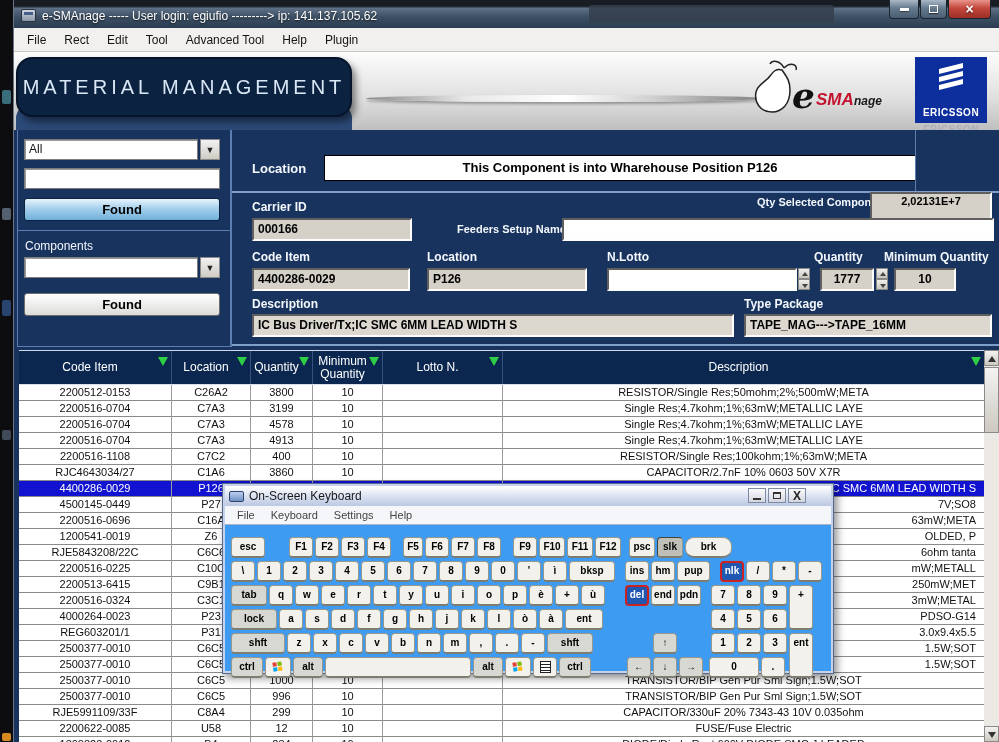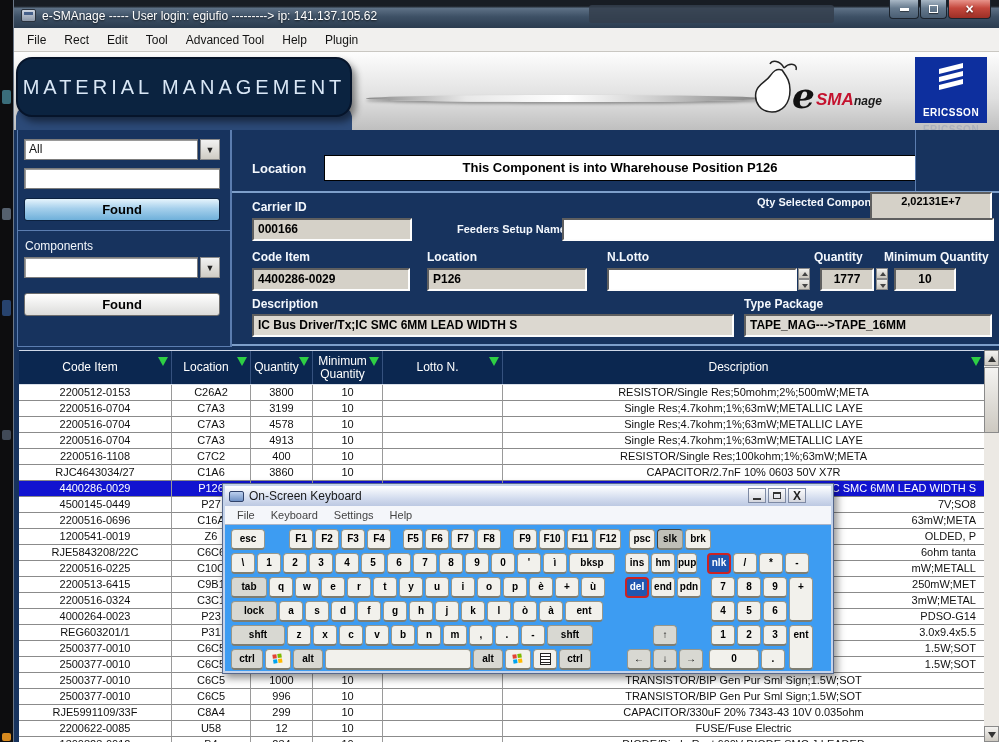--- a/index.html
+++ b/index.html
@@ -150,21 +150,21 @@
   .osk-title-text { font-size:12px; color:#1a1a1a; }
   .osk-btns { position:absolute; right:25px; top:2px; display:flex; }
   .obtn { width:18px; height:15px; margin-left:2px; border:1px solid #7e8aa4;
     background:linear-gradient(#fbfbfd,#d4d6de); display:flex; align-items:center; justify-content:center; }
   .og-min { width:8px; height:2px; background:#333; margin-top:6px; }
   .og-max { width:8px; height:7px; border:1px solid #333; border-top-width:2px; }
   .og-close { color:#222; font-weight:bold; font-size:12px; line-height:1; }
   .osk-menu { position:absolute; left:2px; right:2px; top:22px; height:19px; background:#f4f6fa;
     border-bottom:1px solid #aab4c8; display:flex; align-items:center; padding-left:4px; }
   .oskmenu-item { font-size:11px; color:#444; padding:2px 8px; }
-  .kb { position:absolute; left:2px; right:2px; top:41px; bottom:2px; background:#3d9cf2; padding:4px 0 0 6px; }
+  .kb { position:absolute; left:2px; right:2px; top:41px; bottom:2px; background:#3d9cf2; padding:12px 0 0 6px; }
   .krow { display:flex; height:21px; margin-bottom:3px; position:relative; }
   .key { height:21px; margin-right:2px; background:#f2f1ec; border:1px solid #97978b;
     border-bottom:2px solid #7d7d72; border-radius:4px; color:#000; font-size:10px; font-weight:bold;
     text-align:center; line-height:18px; position:relative; z-index:1; overflow:hidden; }
   .key.m { background:#d8d8d2; }
   .key.p { background:#bfbfb7; border-style:inset; }
   .key.a { background:#2057b0; border:2px solid #cc2222; color:#fff; line-height:16px; border-radius:4px; }
   .key.tall { height:45px; z-index:2; }
   .ksp { height:21px; }
   .kwin-logo { position:relative; width:10px; height:10px; margin:4px auto 0; transform:rotate(-8deg); }
@@ -553,41 +553,41 @@
           <div class="key n" style="width: 24px;">F7</div>
           <div class="key n" style="width: 24px;">F8</div>
           <div class="ksp" style="width: 10px;"></div>
           <div class="key n" style="width: 24px;">F9</div>
           <div class="key n" style="width: 26px;">F10</div>
           <div class="key n" style="width: 26px;">F11</div>
           <div class="key n" style="width: 26px;">F12</div>
           <div class="ksp" style="width: 6px;"></div>
           <div class="key n" style="width: 26px;">psc</div>
           <div class="key p" style="width: 26px;">slk</div>
-          <div class="key n" style="width: 26px;">brk</div>
+          <div class="key n" style="width: 47px; border-radius: 9px;">brk</div>
         </div>
         <div class="krow">
           <div class="key n" style="width: 24px;">\</div>
           <div class="key n" style="width: 24px;">1</div>
           <div class="key n" style="width: 24px;">2</div>
           <div class="key n" style="width: 24px;">3</div>
           <div class="key n" style="width: 24px;">4</div>
           <div class="key n" style="width: 24px;">5</div>
           <div class="key n" style="width: 24px;">6</div>
           <div class="key n" style="width: 24px;">7</div>
           <div class="key n" style="width: 24px;">8</div>
           <div class="key n" style="width: 24px;">9</div>
           <div class="key n" style="width: 24px;">0</div>
           <div class="key n" style="width: 24px;">'</div>
           <div class="key n" style="width: 24px;">ì</div>
           <div class="key n" style="width: 46px;">bksp</div>
           <div class="ksp" style="width: 8px;"></div>
           <div class="key n" style="width: 24px;">ins</div>
           <div class="key n" style="width: 24px;">hm</div>
-          <div class="key n" style="width: 20px;">pup</div>
+          <div class="key n" style="width: 33px;">pup</div>
           <div class="ksp" style="width: 8px;"></div>
           <div class="key a" style="width: 24px;">nlk</div>
           <div class="key n" style="width: 24px;">/</div>
           <div class="key n" style="width: 24px;">*</div>
           <div class="key n" style="width: 24px;">-</div>
         </div>
         <div class="krow">
           <div class="key m" style="width: 36px;">tab</div>
           <div class="key n" style="width: 24px;">q</div>
           <div class="key n" style="width: 24px;">w</div>

